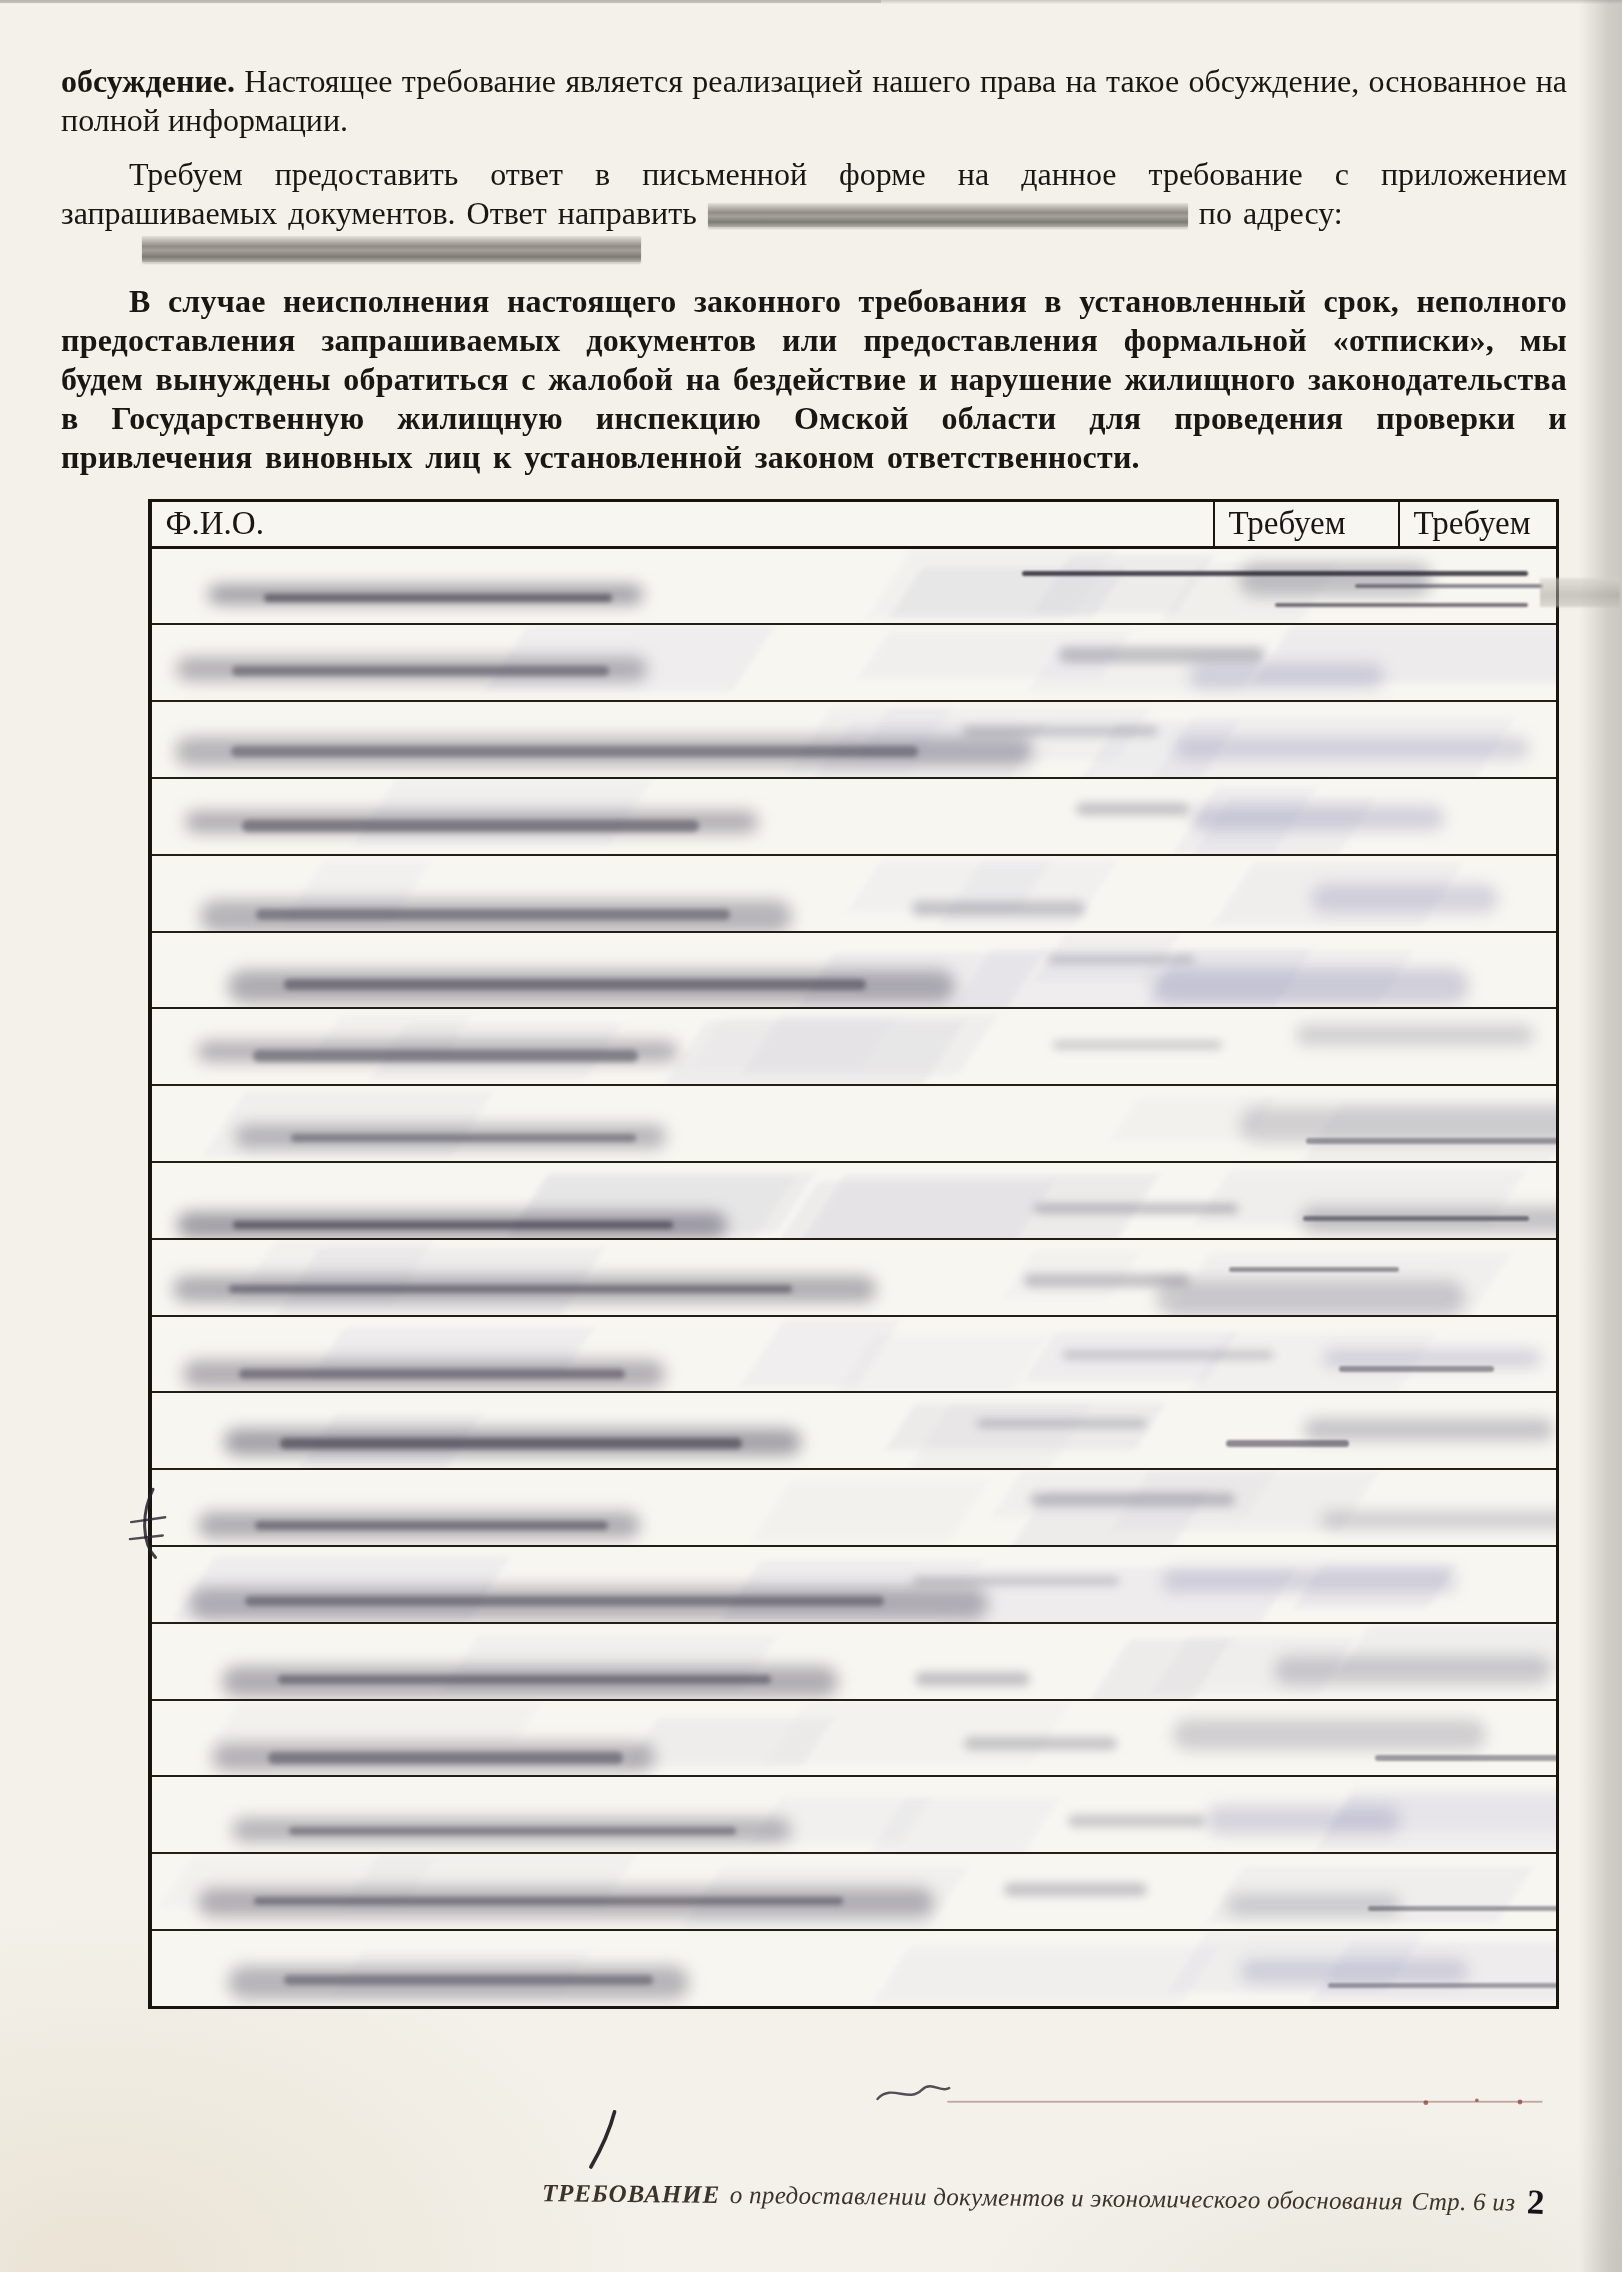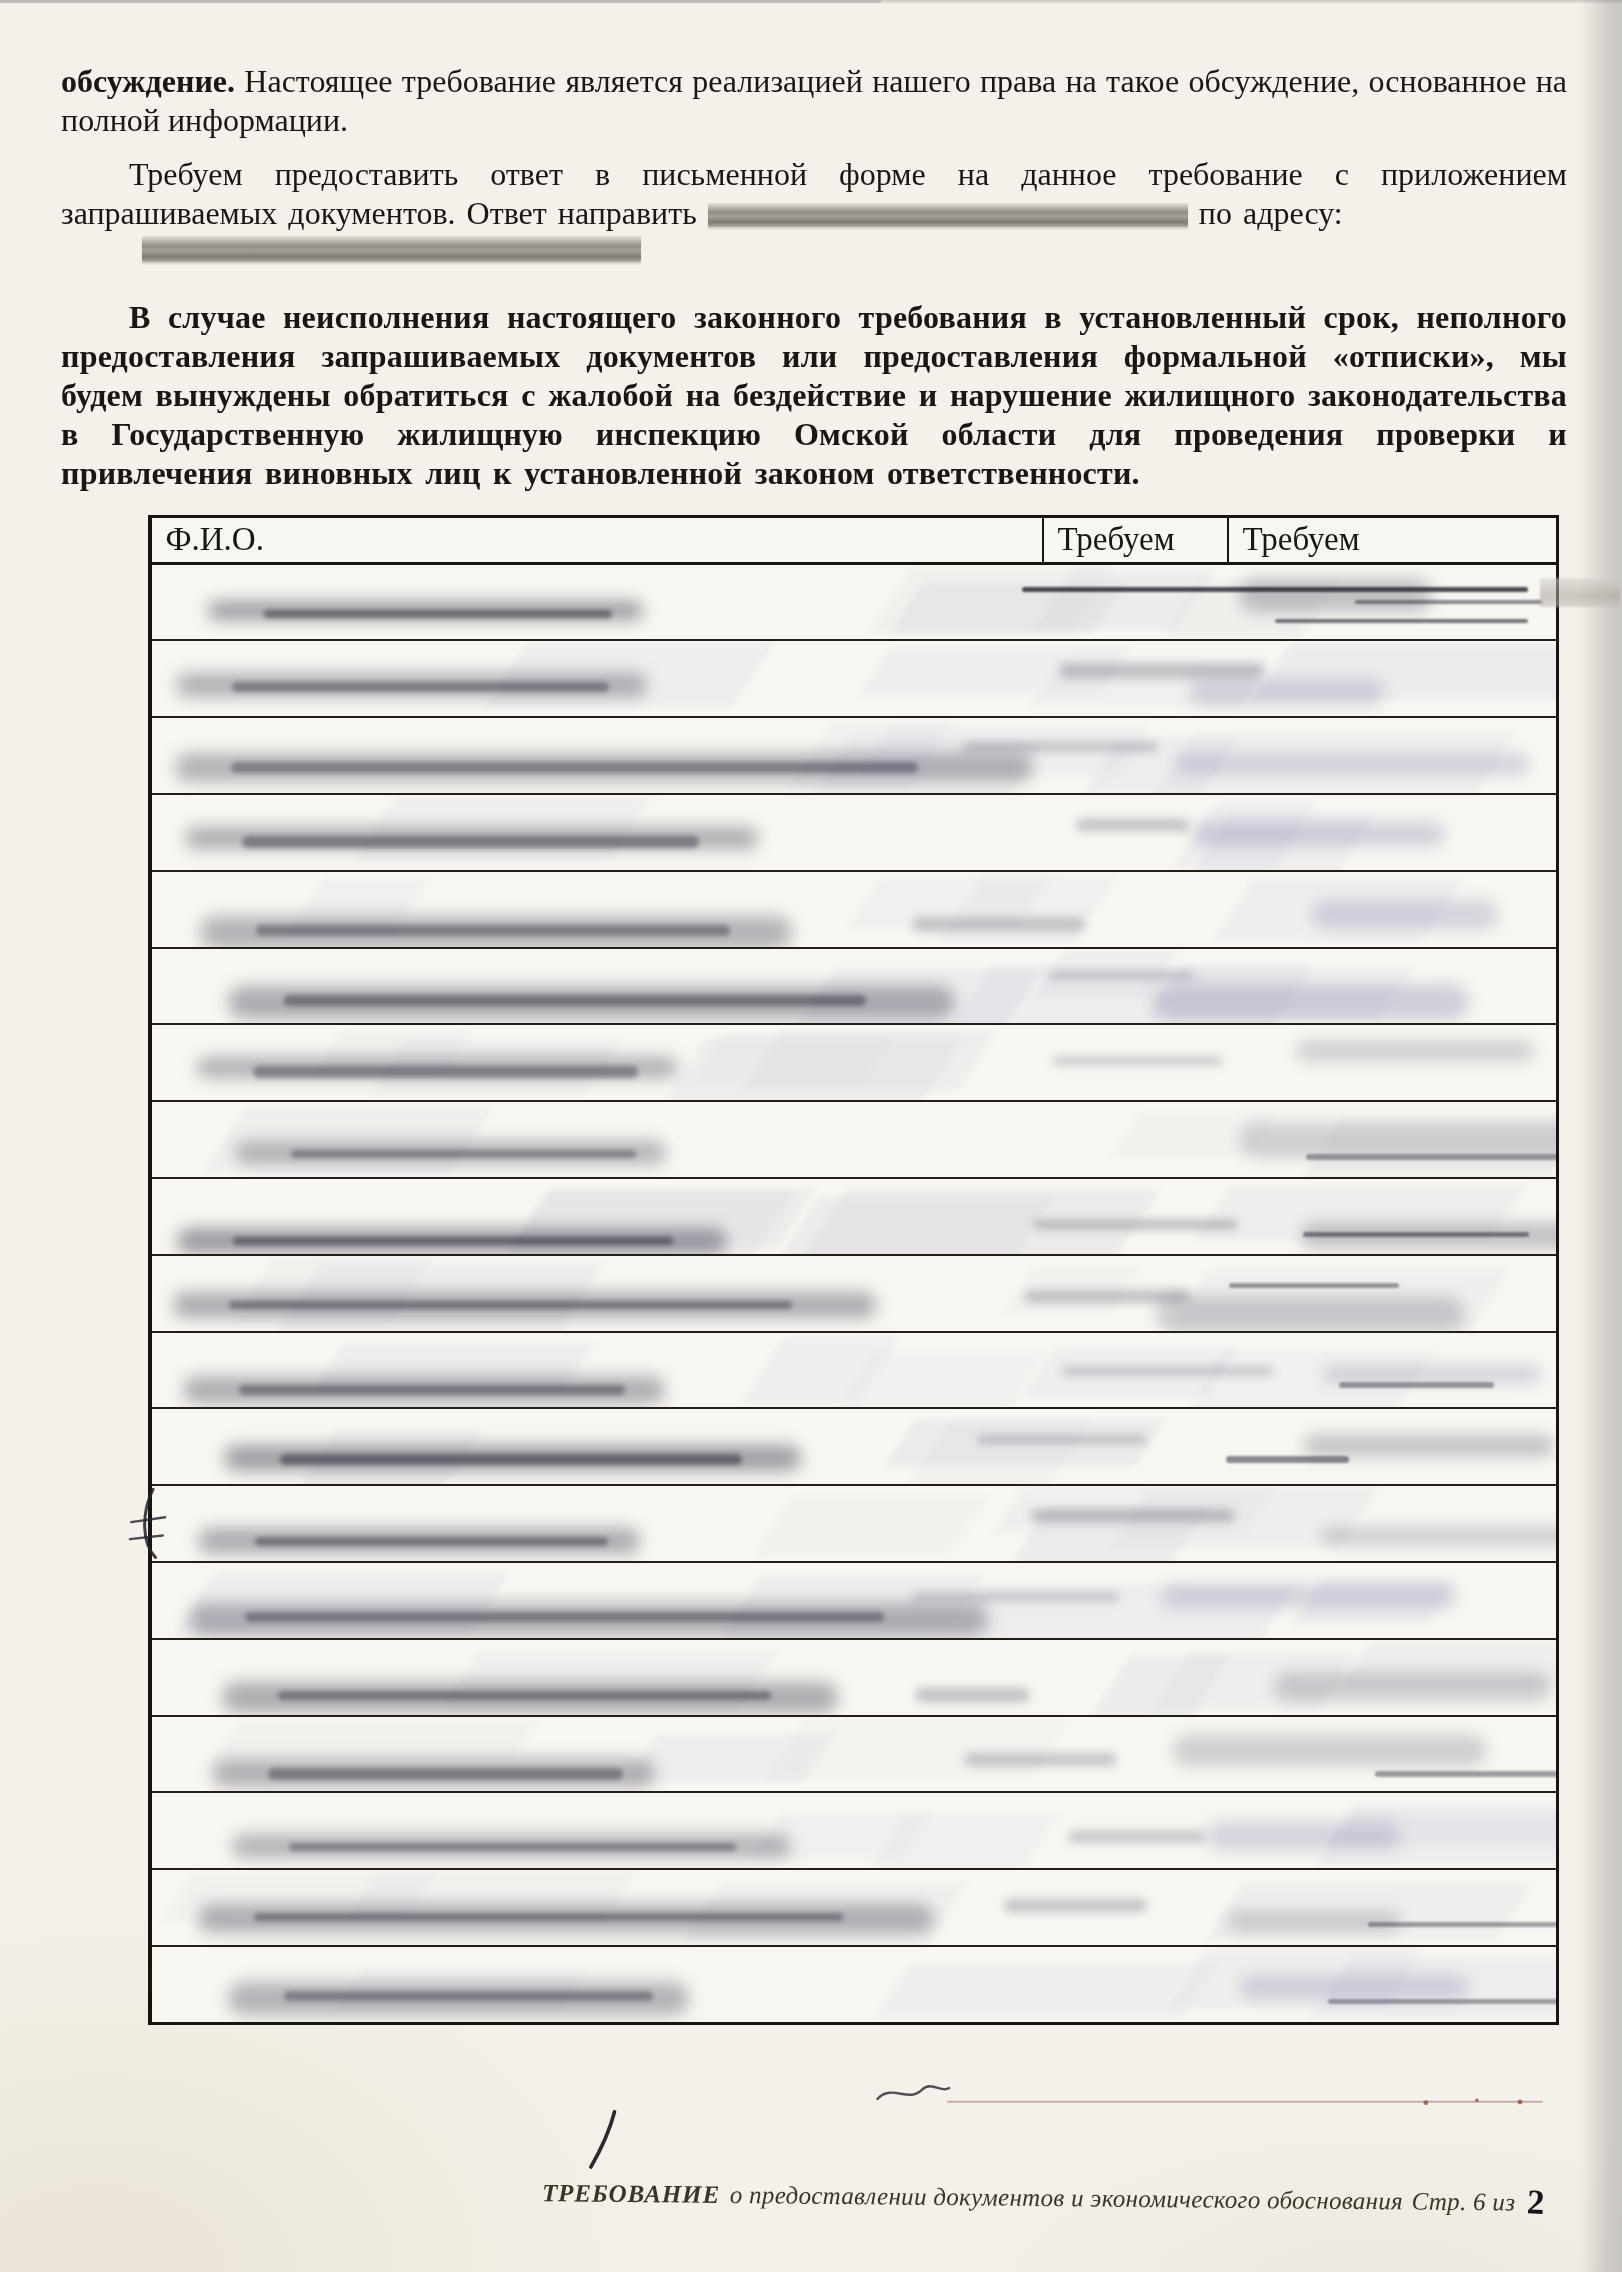--- a/index.html
+++ b/index.html
@@ -14,21 +14,21 @@
       linear-gradient(90deg, rgba(120,118,115,0) 1579px, rgba(125,123,120,.30) 1608px, rgba(150,148,145,.45) 1622px),
       radial-gradient(911px 607px at 6% 100%, rgba(208,192,160,.28), rgba(208,192,160,0) 62%),
       radial-gradient(729px 304px at 85% 101%, rgba(195,188,172,.18), rgba(195,188,172,0) 60%),
       linear-gradient(180deg, rgba(150,148,143,.45) 0px, rgba(150,148,143,0) 4.3px),
       #f4f1ea;
   }
   .content{position:absolute;left:61px;top:62px;width:1506px;}
   p{margin:0;}
   .para{font-size:32px;line-height:39px;text-align:justify;}
   .p2{margin-top:14.6px;text-indent:68px;word-spacing:3px;}
-  .p3{margin-top:36px;text-indent:68px;font-weight:bold;word-spacing:4.3px;letter-spacing:0.2px;}
+  .p3{margin-top:20px;text-indent:68px;font-weight:bold;word-spacing:4.3px;letter-spacing:0.2px;}
   .contact{margin-top:30px;font-size:32px;line-height:39px;white-space:nowrap;}
 
   .bar{
     background:linear-gradient(180deg,#e4e1db 0%,#b9b5ae 20%,#918d86 40%,#a5a19a 55%,#7e7a74 80%,#b2aea7 100%);
     border-radius:1.2px;
     box-shadow:0 1.2px 1.8px rgba(60,55,45,.18);
   }
   .bar-inline{display:inline-block;width:480px;height:24px;vertical-align:-3.6px;}
   .bar-address{display:block;width:499px;height:25.5px;margin:3.6px 0 0 81px;}
   .bar-contact{display:inline-block;width:839px;height:25.5px;vertical-align:-4.9px;margin-left:8.5px;}
@@ -44,21 +44,21 @@
     margin:22px 0 0 87px;
     width:1404px;
     border:3px solid #18140f;
     border-left-width:4.9px;
     border-top-width:3.6px;
     background:#f8f6f1;
     box-sizing:content-box;
   }
   .t-head{display:flex;height:44px;border-bottom:3px solid #18140f;font-size:33px;line-height:40px;}
   .t-cell{padding:1.2px 0 0 13.4px;box-sizing:border-box;overflow:hidden;}
-  .t-cell.c1{width:890px;}
+  .t-cell.c1{width:1061px;}
   .t-cell.c2{width:185px;border-left:2.4px solid #18140f;}
   .t-cell.c3{flex:1;border-left:2.4px solid #18140f;}
   .t-body{height:1457px;display:flex;flex-direction:column;}
   .t-row{flex:1;position:relative;overflow:hidden;border-bottom:2.4px solid #251e16;}
   .t-row:last-child{border-bottom:none;}
   .sm{position:absolute;pointer-events:none;}
 
   .footer{
     position:absolute;top:2175px;left:542px;
     transform:rotate(.55deg);

